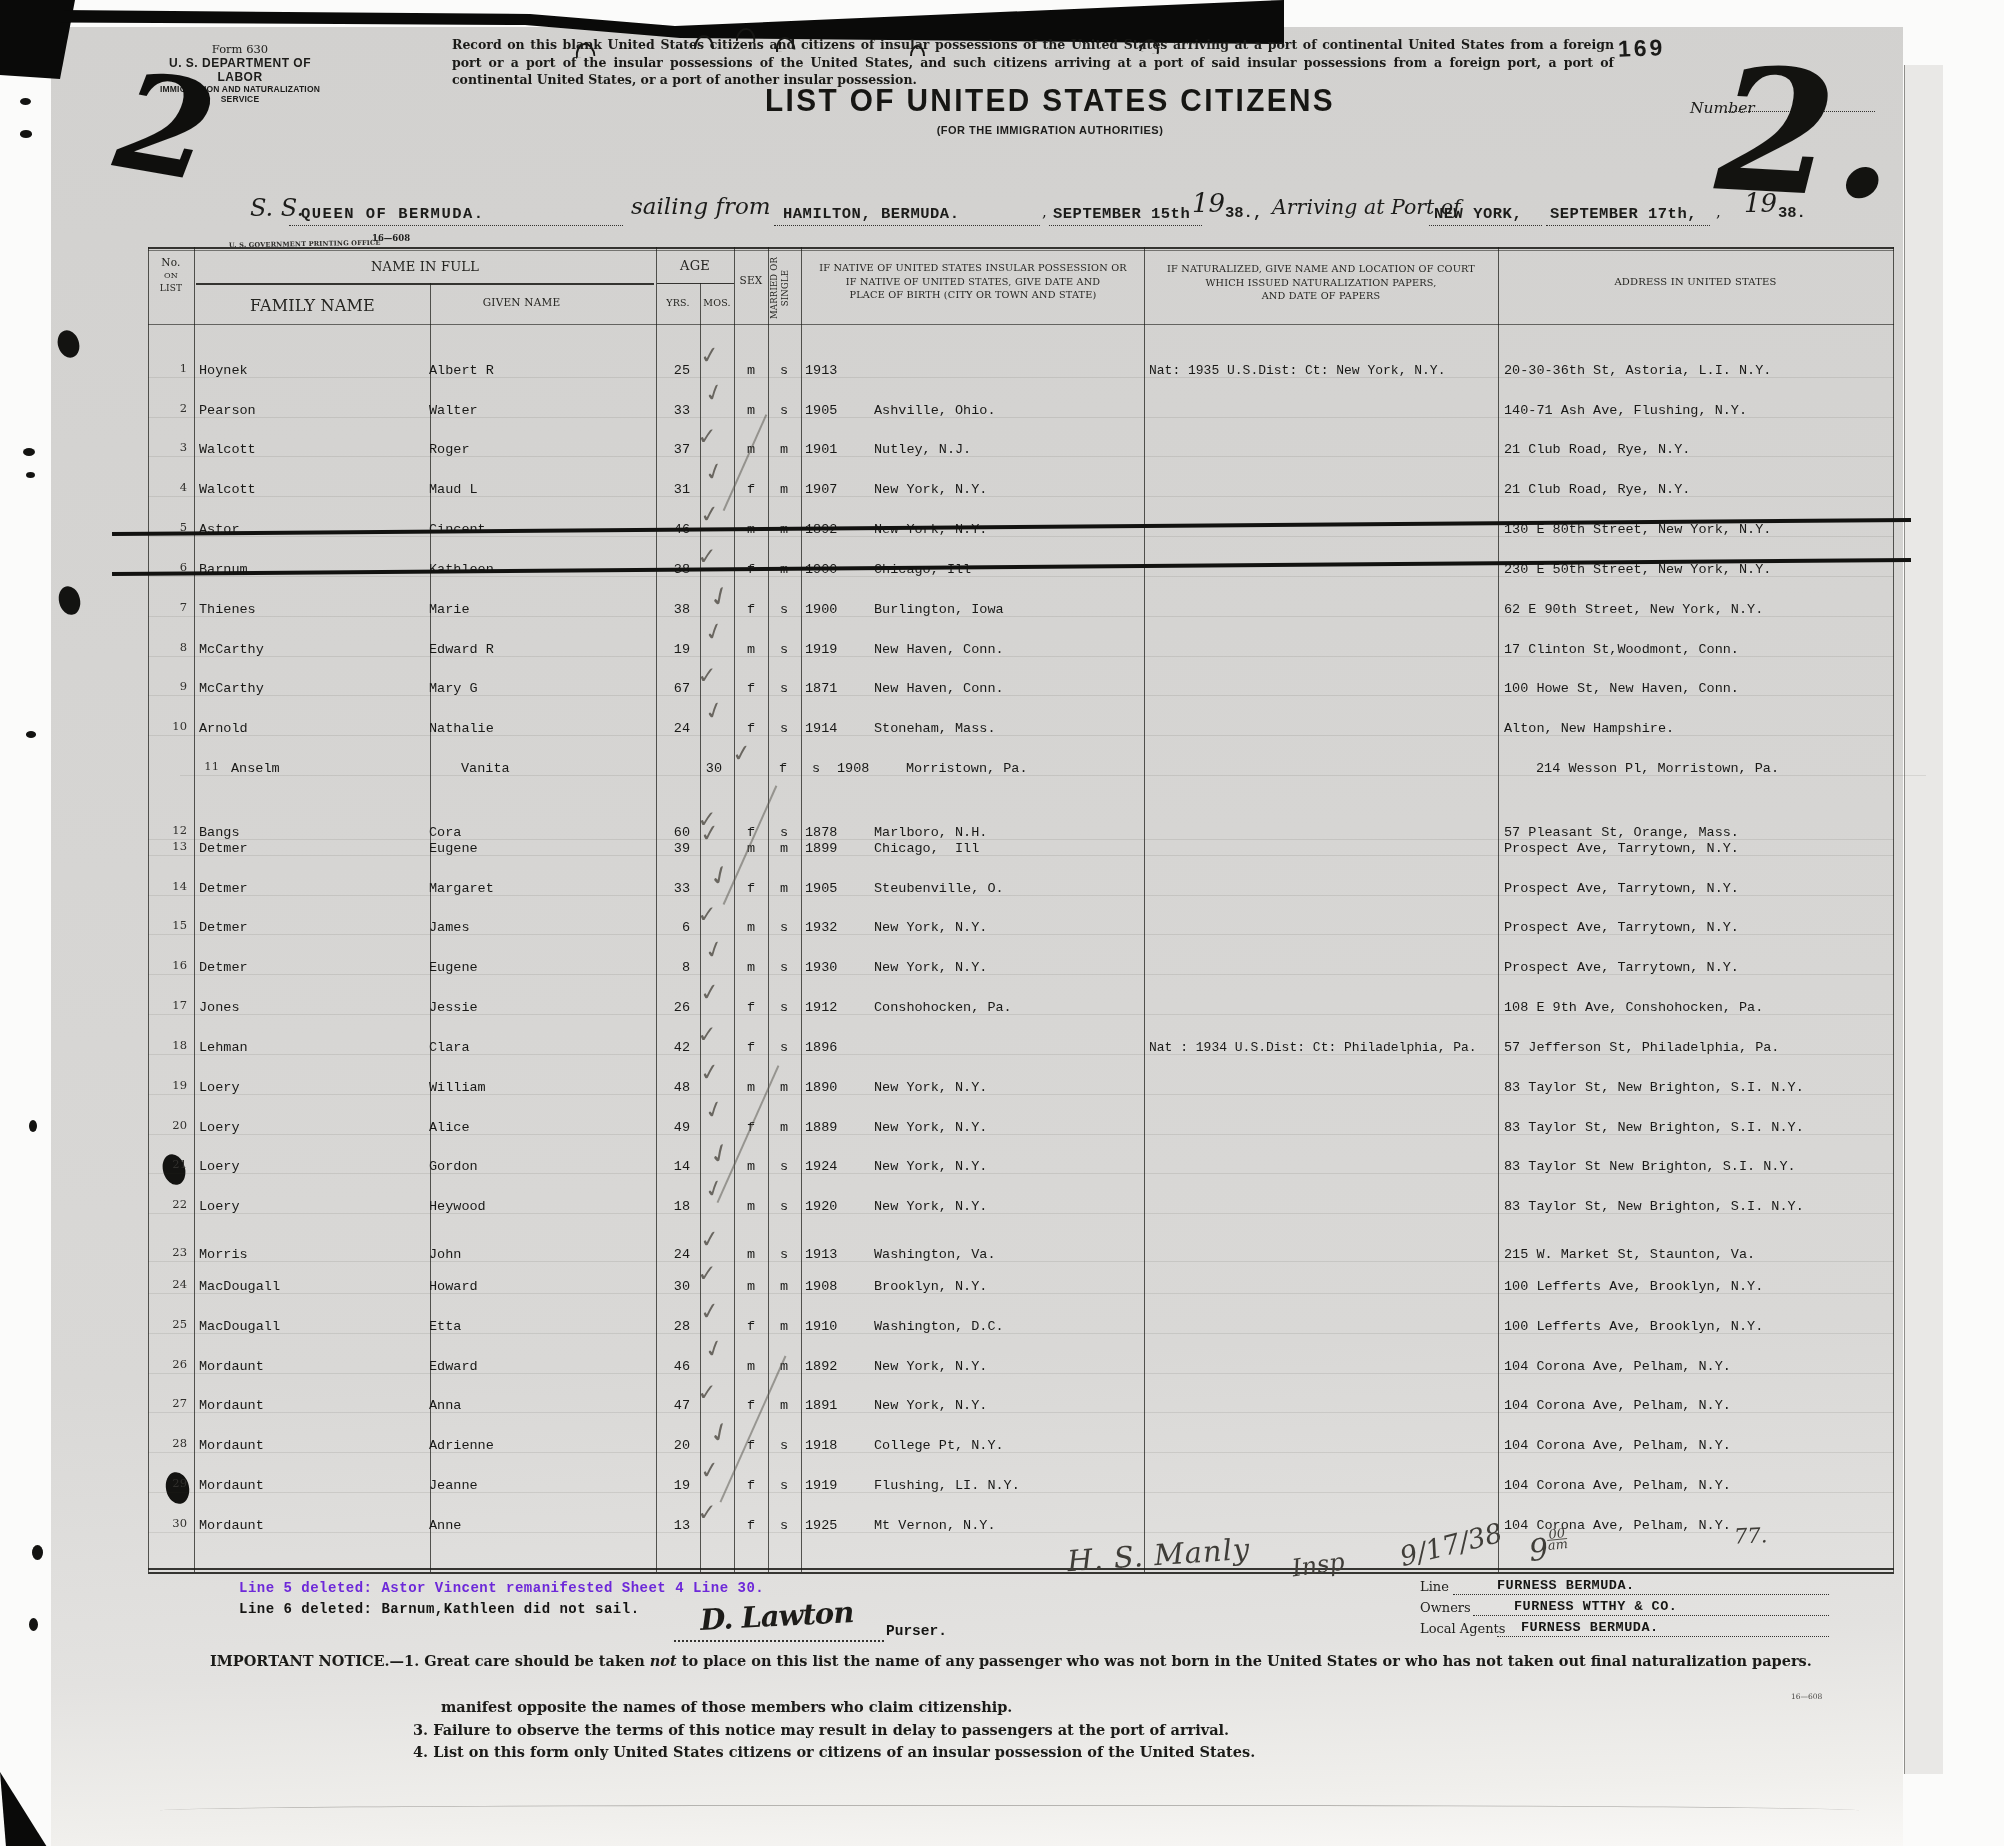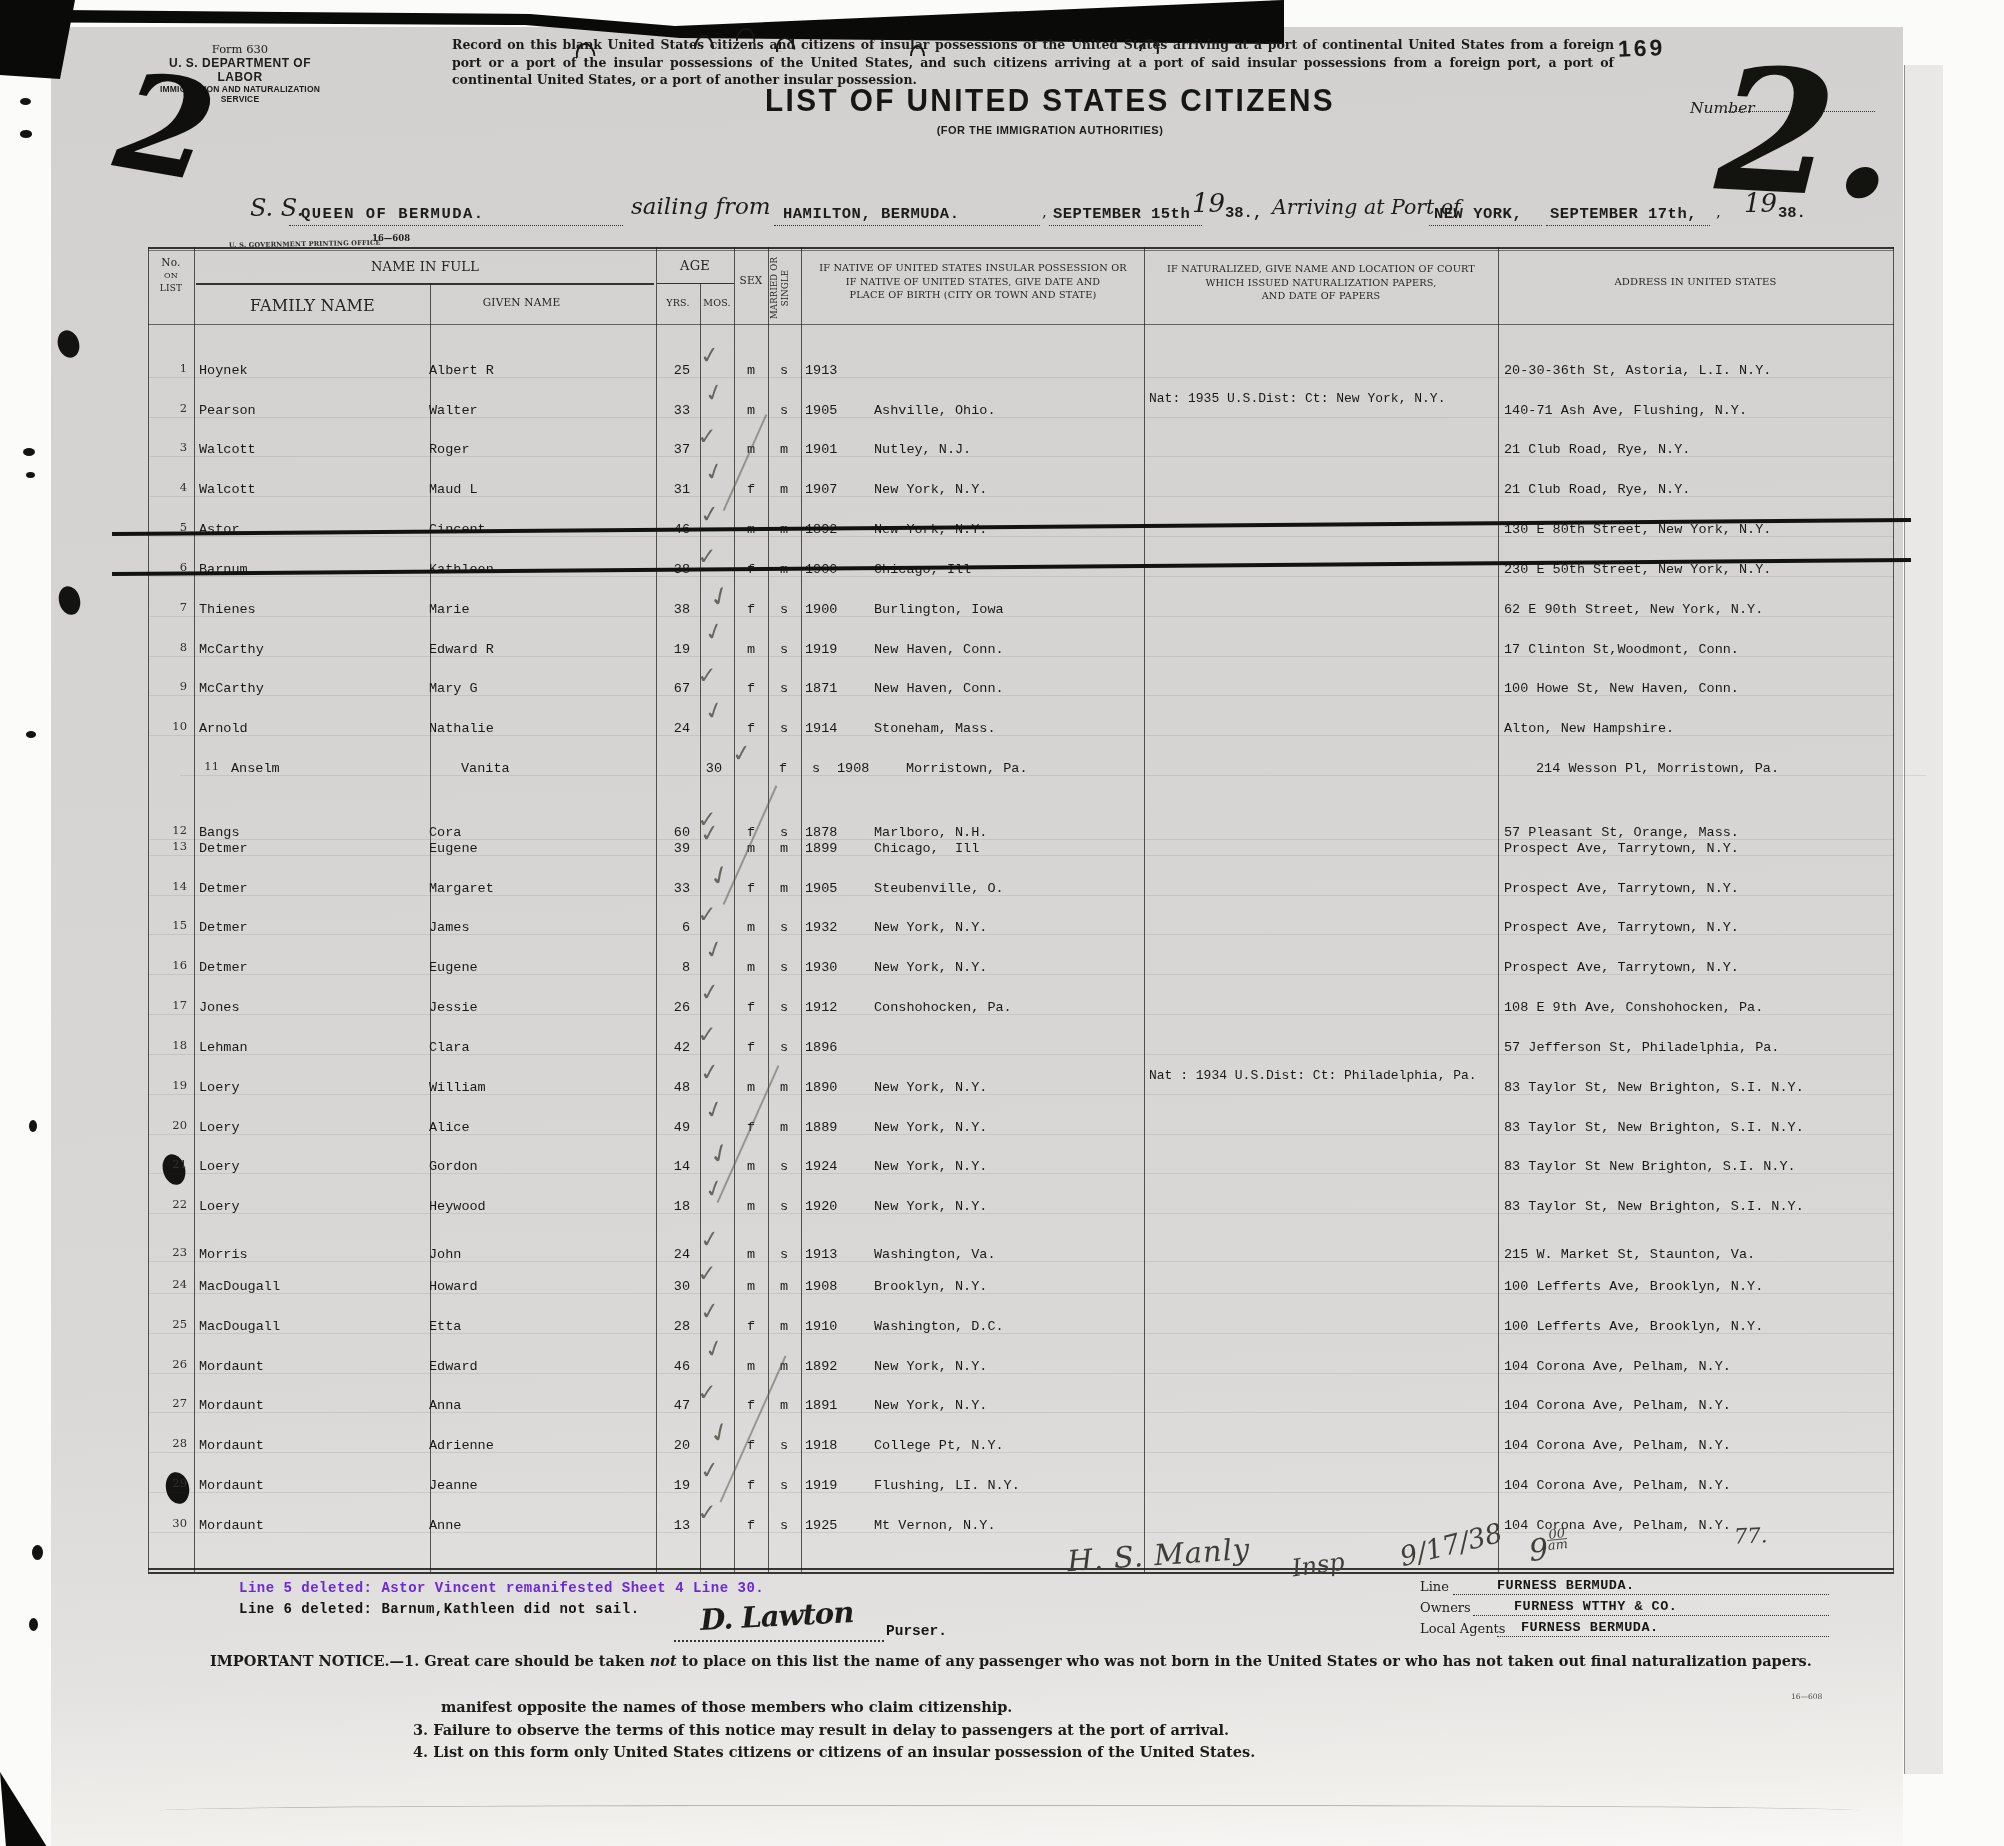--- a/index.html
+++ b/index.html
@@ -27,21 +27,21 @@
   #rowhost .row{position:absolute;left:148px;width:1746px;height:40px;border-bottom:0.5px solid rgba(50,48,42,.10);font-family:"Liberation Mono",monospace;font-size:13.5px;color:#191917;}
   #rowhost .row span{position:absolute;top:26px;white-space:pre;}
   .c-no{left:12px;width:27px;text-align:right;font-family:"DejaVu Serif",serif !important;font-size:11.5px;top:24px !important;color:#302f2c;}
   .c-family{left:51px;}
   .c-given{left:281px;}
   .c-yrs{left:506px;width:36px;text-align:right;}
   .c-sex{left:599px;}
   .c-ms{left:632px;}
   .c-byear{left:657px;}
   .c-bplace{left:726px;}
-  .c-nat{left:1001px;font-size:13px;margin-top:28px;}
+  .c-nat{left:1001px;font-size:13px;}
   .c-addr{left:1356px;}
   .tick{left:552px;top:5px !important;font-family:"DejaVu Sans",sans-serif;font-size:23px;color:rgba(80,77,70,.82);transform:rotate(-8deg);}
   #rowhost .row:nth-child(2n) .tick{transform:rotate(-17deg) translate(5px,-1px);}
   #rowhost .row:nth-child(3n) .tick{transform:rotate(-2deg) translate(-2.5px,2px);}
   #rowhost .row:nth-child(7n) .tick{transform:rotate(-24deg) translate(8px,4px);font-size:26px;}
   .strike{display:none;position:absolute;left:-36px;top:29px;width:1799px;height:4px;background:#121210;transform:rotate(-.45deg);}
   #rowhost .row.deleted .strike{display:block;}
   .pslash{position:absolute;width:1.5px;background:rgba(84,81,74,.5);transform:rotate(24deg);}
   .notice{font-family:"DejaVu Serif",serif;font-weight:bold;font-size:14.5px;color:#1b1b18;white-space:pre;}
   .notice i{font-weight:bold;}

